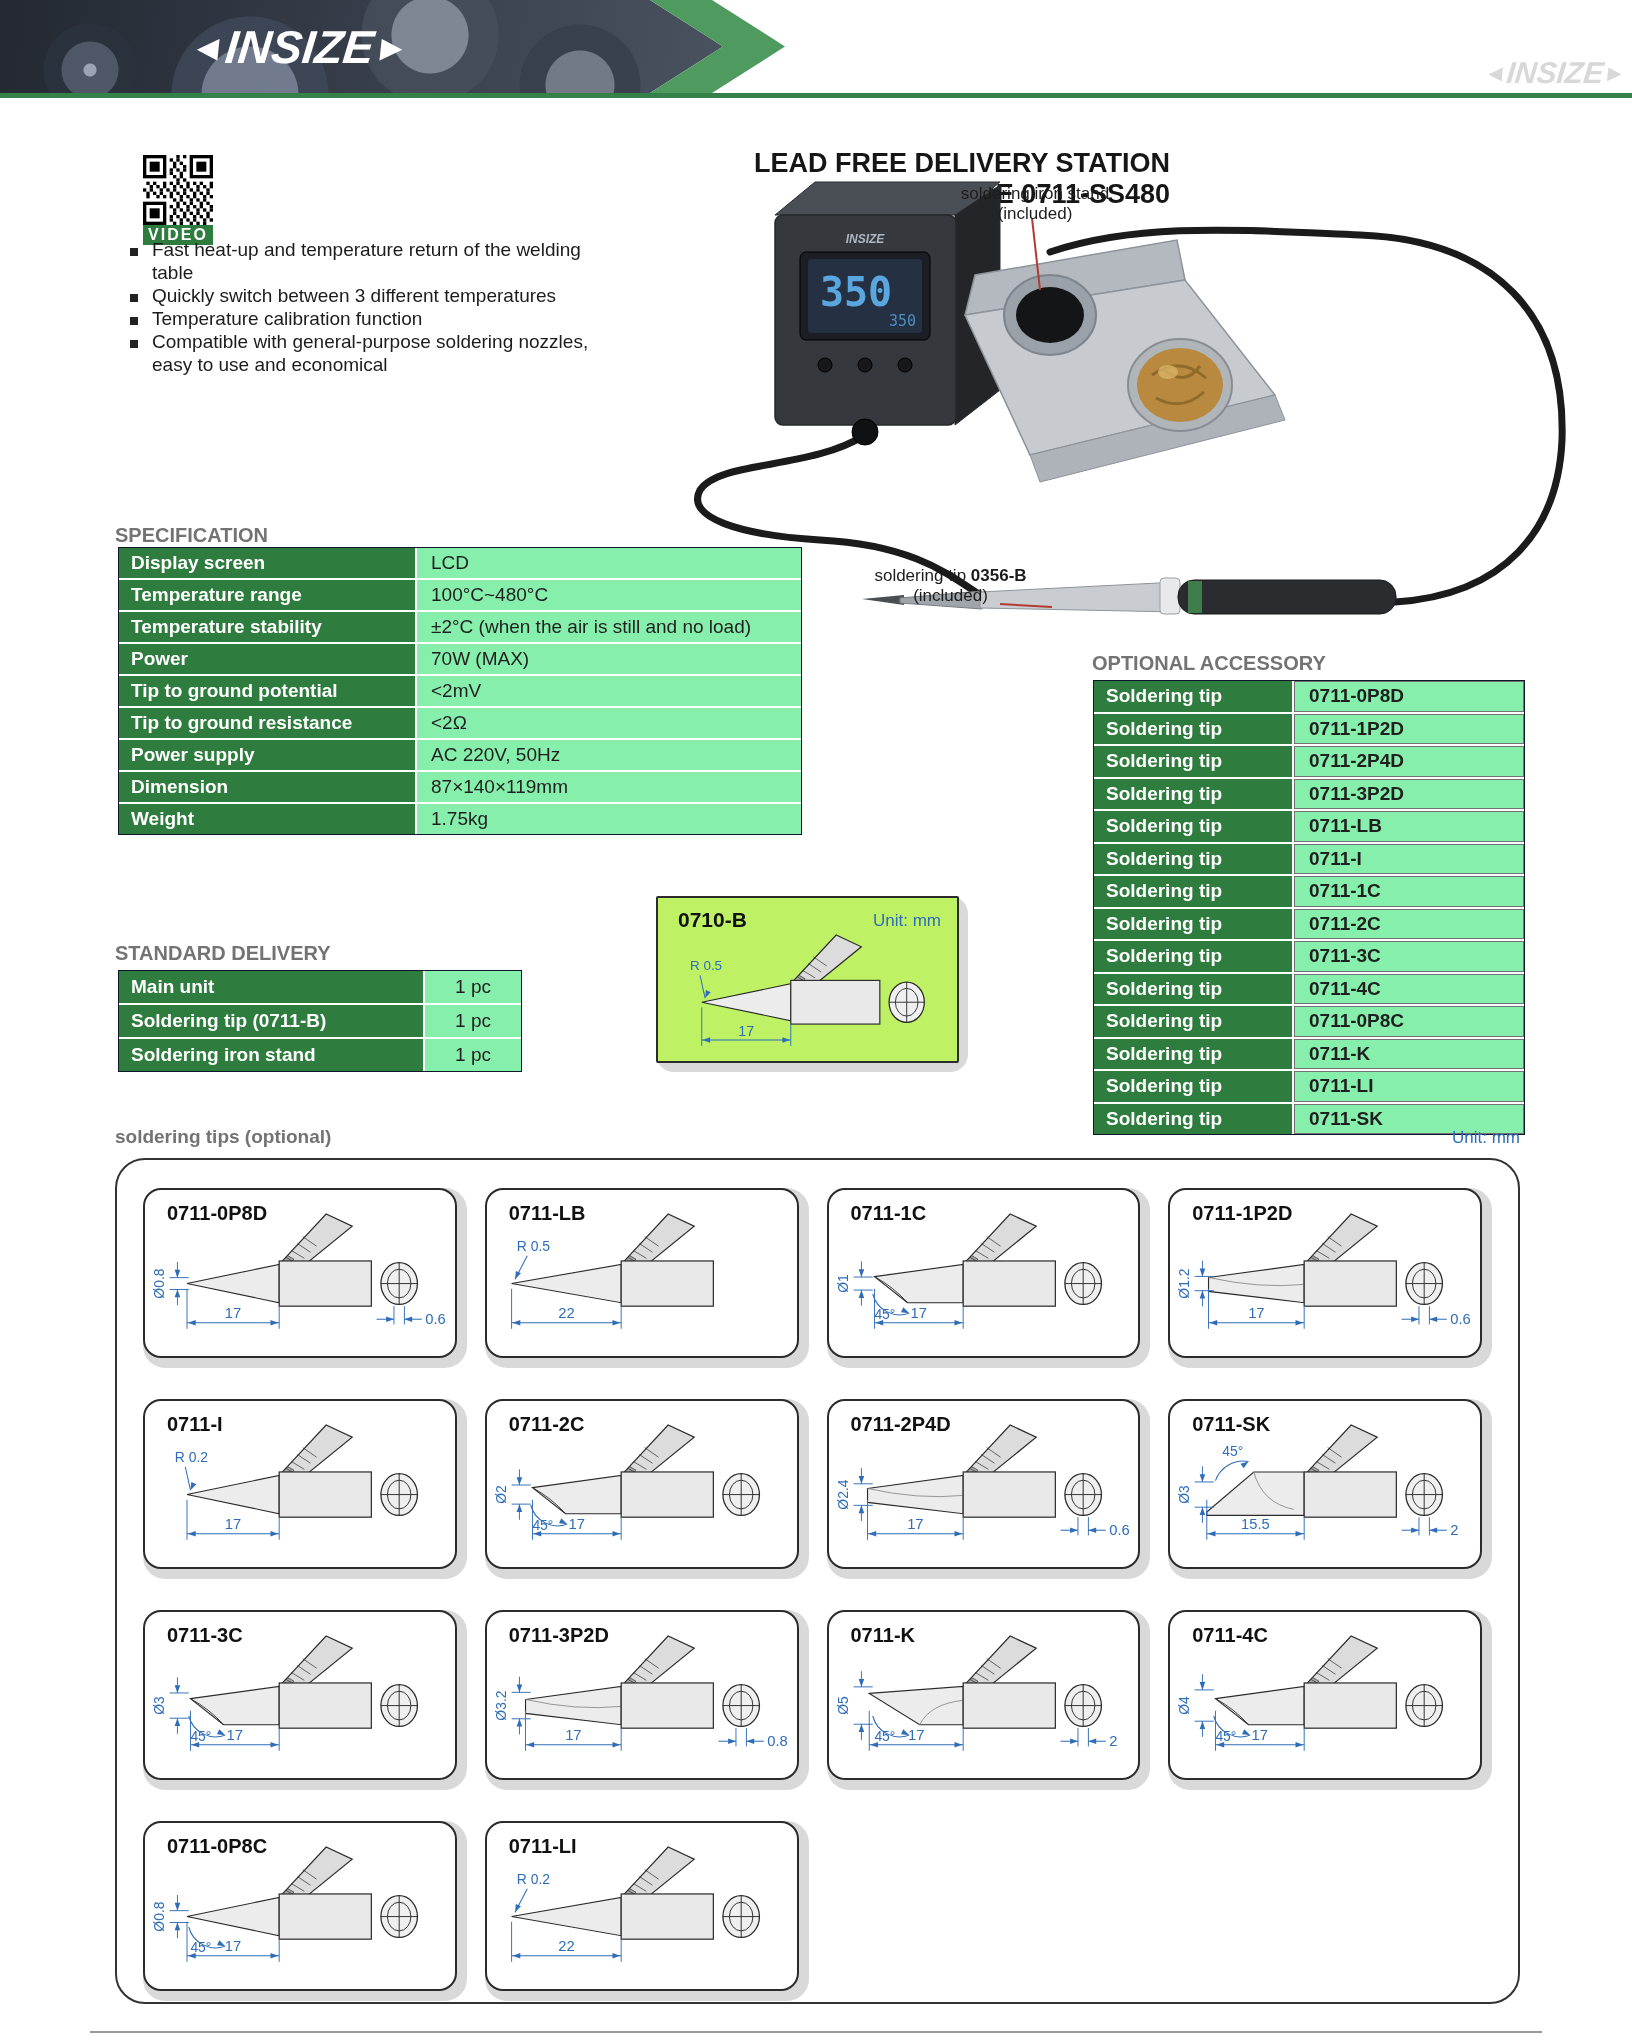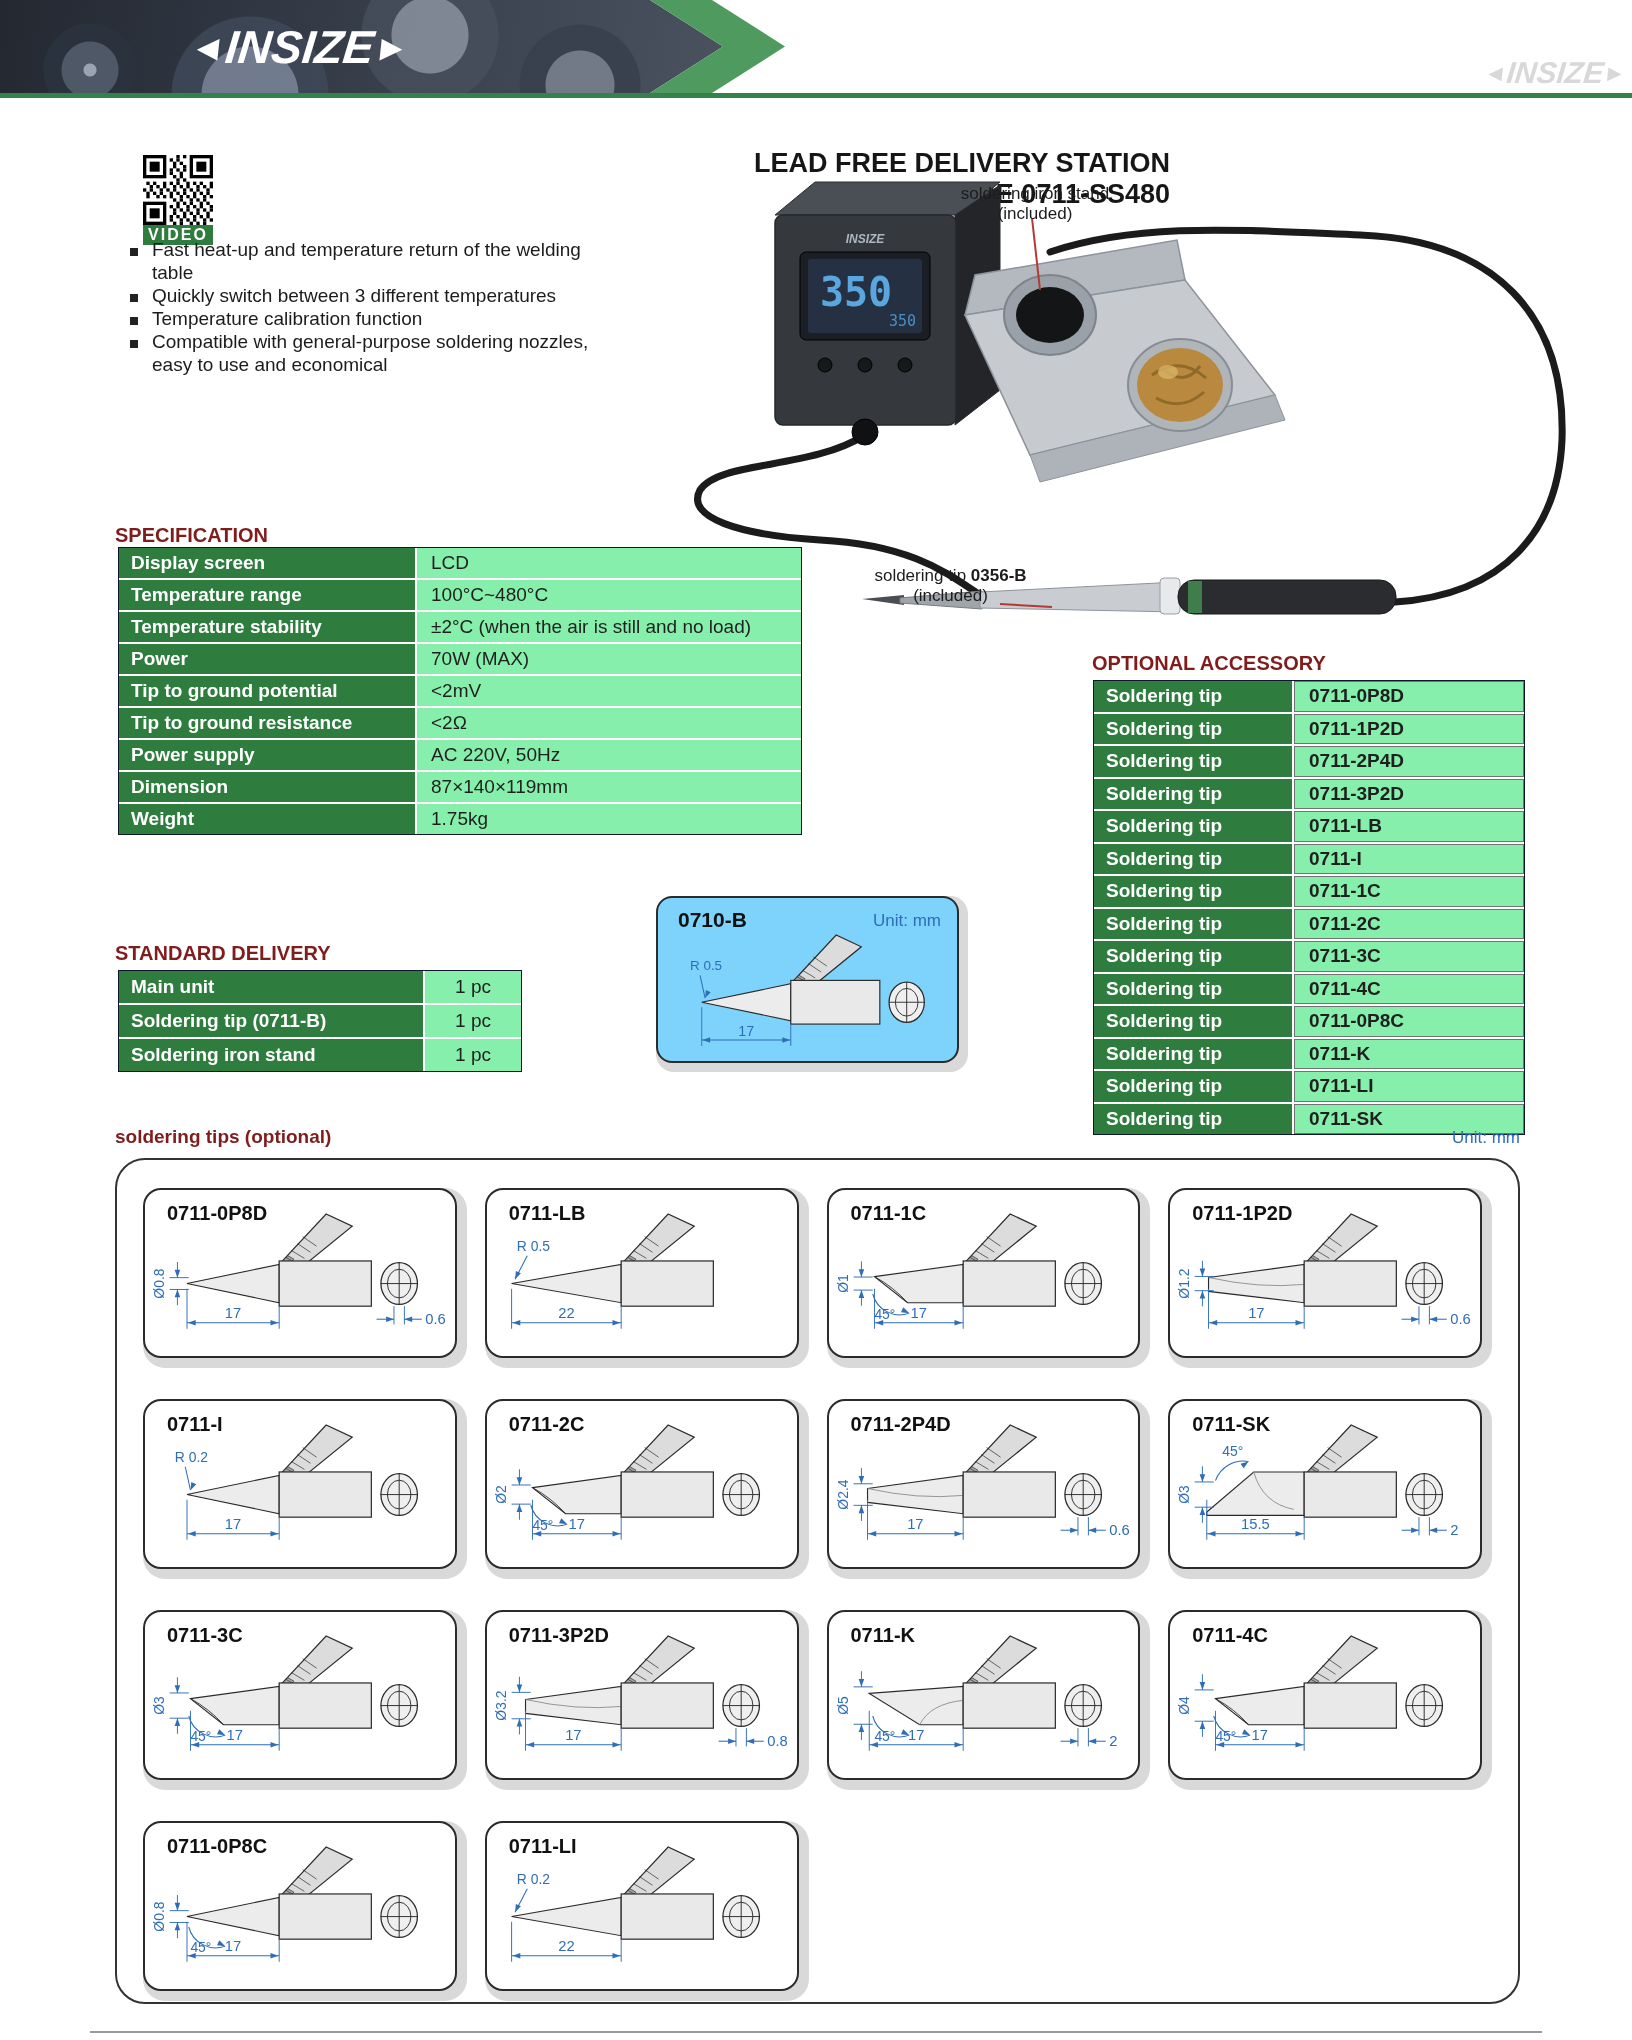--- a/index.html
+++ b/index.html
@@ -36,21 +36,21 @@
   .features .bullet::before{content:"";display:inline-block;width:8px;height:8px;background:#222;margin-top:7px;}
 
   
   .page-title{position:absolute;left:700px;top:148px;width:470px;text-align:right;font-size:27px;font-weight:bold;line-height:31px;color:#161616;}
 
   
   .stand-label{position:absolute;left:945px;top:184px;width:180px;text-align:center;font-size:17px;line-height:20px;color:#1c1c1c;}
   .tip-label{position:absolute;left:848px;top:566px;width:205px;text-align:center;font-size:17px;line-height:20px;color:#1c1c1c;}
 
   
-  .sec-heading{position:absolute;font-size:20px;font-weight:bold;color:#7f1d1d;}
+  .sec-heading{position:absolute;font-size:20px;font-weight:bold;color:#737373;}
   .unit-blue{color:#2f6db8;font-size:17px;font-weight:normal;}
 
   
   .g-table{position:absolute;border:1px solid #0f172a;background:#fff;box-sizing:content-box;}
   .g-row{display:flex;height:30px;border-bottom:2px solid #fff;}
   .g-row:last-child{border-bottom:none;}
   .g-label{background:#2f7c3f;color:#fff;font-weight:bold;font-size:19px;display:flex;align-items:center;padding-left:12px;border-right:2px solid #fff;box-sizing:border-box;}
   .g-value{background:#86efac;color:#1f1f1f;font-size:19px;display:flex;align-items:center;padding-left:14px;flex:1;box-sizing:border-box;}
   .spec .g-label{width:298px;}
   .del .g-label{width:306px;}
@@ -62,21 +62,21 @@
 
   
   .cards-container{position:absolute;left:115px;top:1158px;width:1405px;height:846px;border:2px solid #333;border-radius:30px;box-sizing:border-box;
     display:grid;grid-template-columns:repeat(4,1fr);grid-auto-rows:180px;column-gap:18px;row-gap:31px;padding:28px 26px 24px 26px;}
   .tip-card{position:relative;background:#d9d9d9;border-radius:22px;}
   .tip-card .inner{position:absolute;left:0;top:0;right:10px;bottom:10px;background:#fff;border:2px solid #2b2b2b;border-radius:18px;}
   .tip-card .model{position:absolute;left:22px;top:12px;font-size:20px;font-weight:bold;color:#111;}
   .tip-card svg{position:absolute;left:2px;top:4px;}
 
   .inc-box{position:absolute;left:656px;top:896px;width:312px;height:176px;background:#d9d9d9;border-radius:18px;}
-  .inc-box .inner{position:absolute;left:0;top:0;right:9px;bottom:9px;background:#7dd3fc;border:2px solid #2b2b2b;border-radius:16px;padding-left:28px;}
+  .inc-box .inner{position:absolute;left:0;top:0;right:9px;bottom:9px;background:#bef264;border:2px solid #2b2b2b;border-radius:2px;padding-left:28px;}
   .inc-box .model{position:absolute;left:20px;top:10px;font-size:21px;font-weight:bold;color:#111;}
   .inc-box .unit{position:absolute;right:16px;top:13px;}
   .inc-box svg{position:absolute;left:4px;top:32px;}
 </style>
 </head>
 <body>
 
 <div class="header-photo"></div>
 <div class="header-chevron"></div>
 <div class="header-line"></div>

